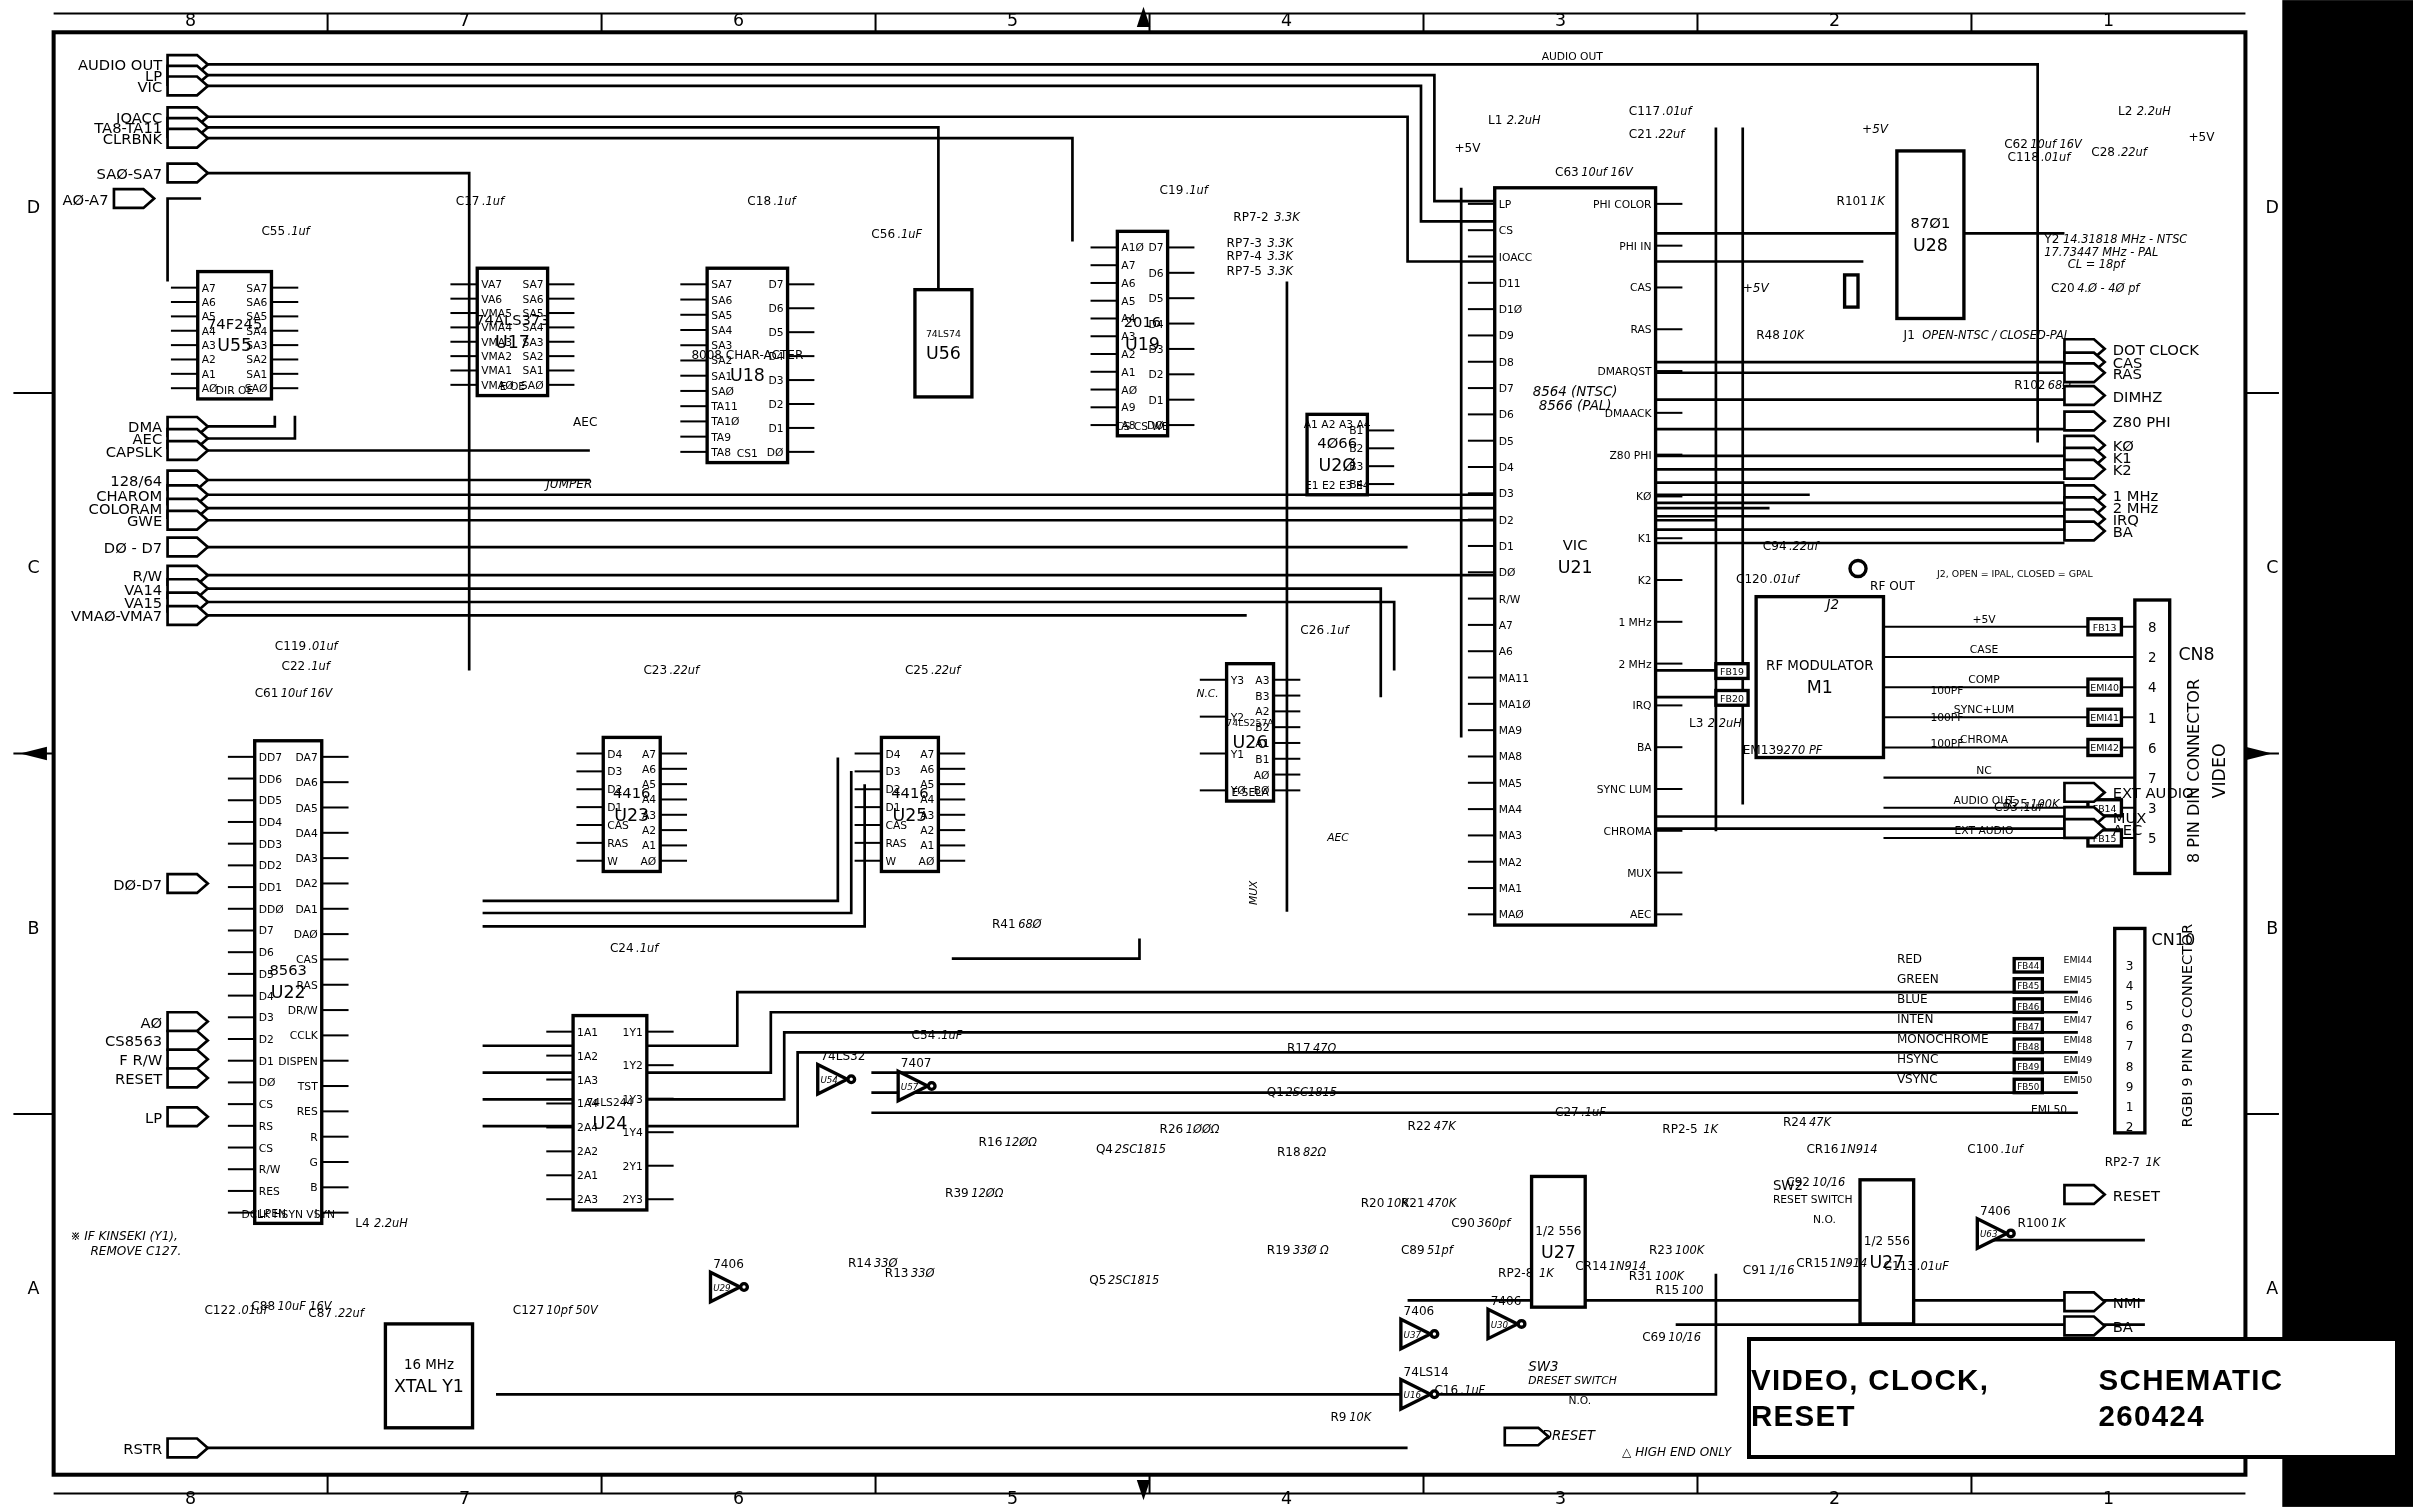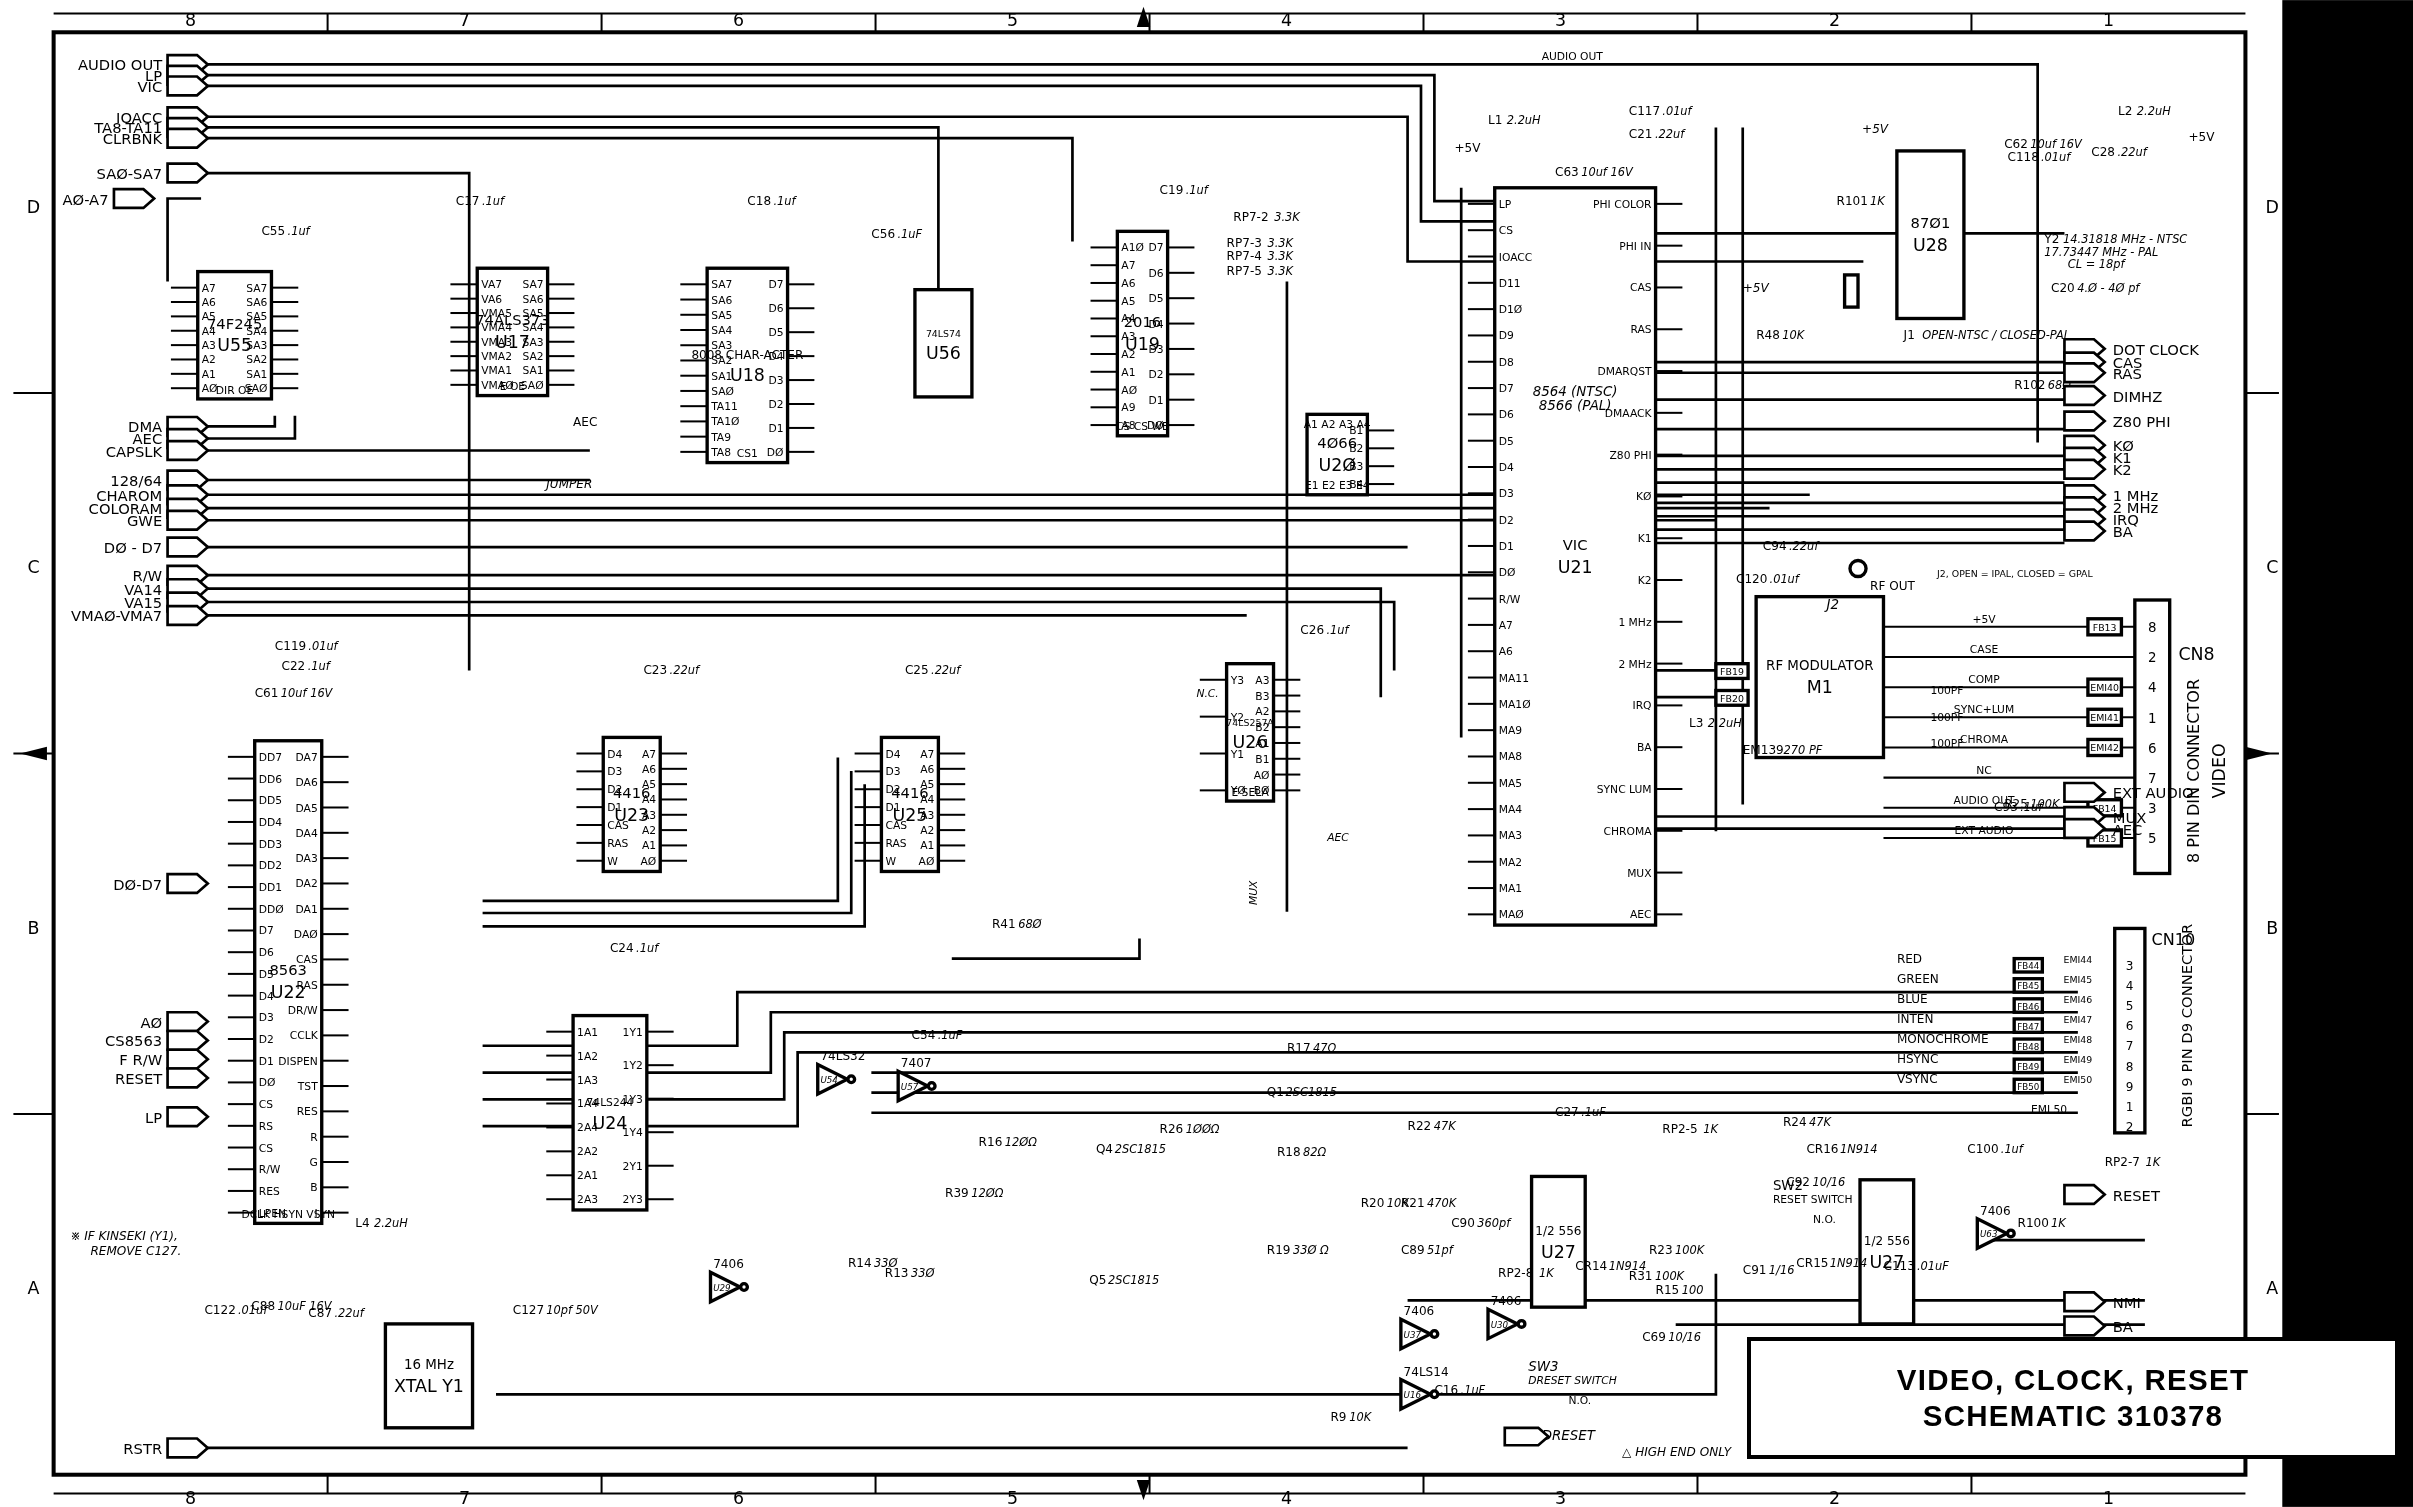--- a/index.html
+++ b/index.html
@@ -6,21 +6,21 @@
   body{width:2413px;height:1507px;overflow:hidden;position:relative;font-family:"DejaVu Sans",sans-serif;color:#000;}
   svg{position:absolute;left:0;top:0;}
   .t{font-family:"DejaVu Sans",sans-serif;fill:#000;}
   .ti{font-family:"DejaVu Sans",sans-serif;font-style:italic;fill:#000;}
   .w{stroke:#000;stroke-width:4;fill:none;}
   .wt{stroke:#000;stroke-width:3;fill:none;}
   .box{stroke:#000;stroke-width:5;fill:#fff;}
   .frame{stroke:#000;stroke-width:6;fill:none;}
   .dot{fill:#000;}
   .flag{stroke:#000;stroke-width:4;fill:#fff;}
-  .title-block{position:absolute;left:1747px;top:1337px;width:644px;height:114px;border:4px solid #000;background:#fff;display:flex;flex-direction:column;justify-content:center;align-items:center;}
+  .title-block{position:absolute;left:1747px;top:1337px;width:644px;height:114px;border:4px solid #000;background:#fff;display:flex;flex-direction:row;justify-content:center;align-items:center;}
   .title-block span{font-family:"Liberation Sans",sans-serif;font-weight:bold;font-size:29.5px;letter-spacing:1.3px;line-height:36px;}
 </style>
 </head>
 <body>
 
 <svg id="sch" width="2413" height="1507" viewBox="0 0 3600 2248">
 
   <rect class="frame" x="80" y="48" width="3270" height="2152"></rect>
   <line class="wt" x1="80" y1="20" x2="3350" y2="20"></line>
   <line class="wt" x1="80" y1="2228" x2="3350" y2="2228"></line>
@@ -1035,15 +1035,15 @@
       <text x="3152" y="1791" class="t" font-size="22" text-anchor="start">RESET</text>
       <path class="flag" d="M3080 1928 H3124 L3140 1942 L3124 1956 H3080 Z"></path>
       <text x="3152" y="1951" class="t" font-size="22" text-anchor="start">NMI</text>
       <path class="flag" d="M3080 1964 H3124 L3140 1978 L3124 1992 H3080 Z"></path>
       <text x="3152" y="1987" class="t" font-size="22" text-anchor="start">BA</text>
     </g>
 </svg>
 
 <div class="title-block">
   <span>VIDEO, CLOCK, RESET</span>
-  <span>SCHEMATIC 310378</span>
+  <span>SCHEMATIC 260424</span>
 </div>
 
 
 </body></html>

